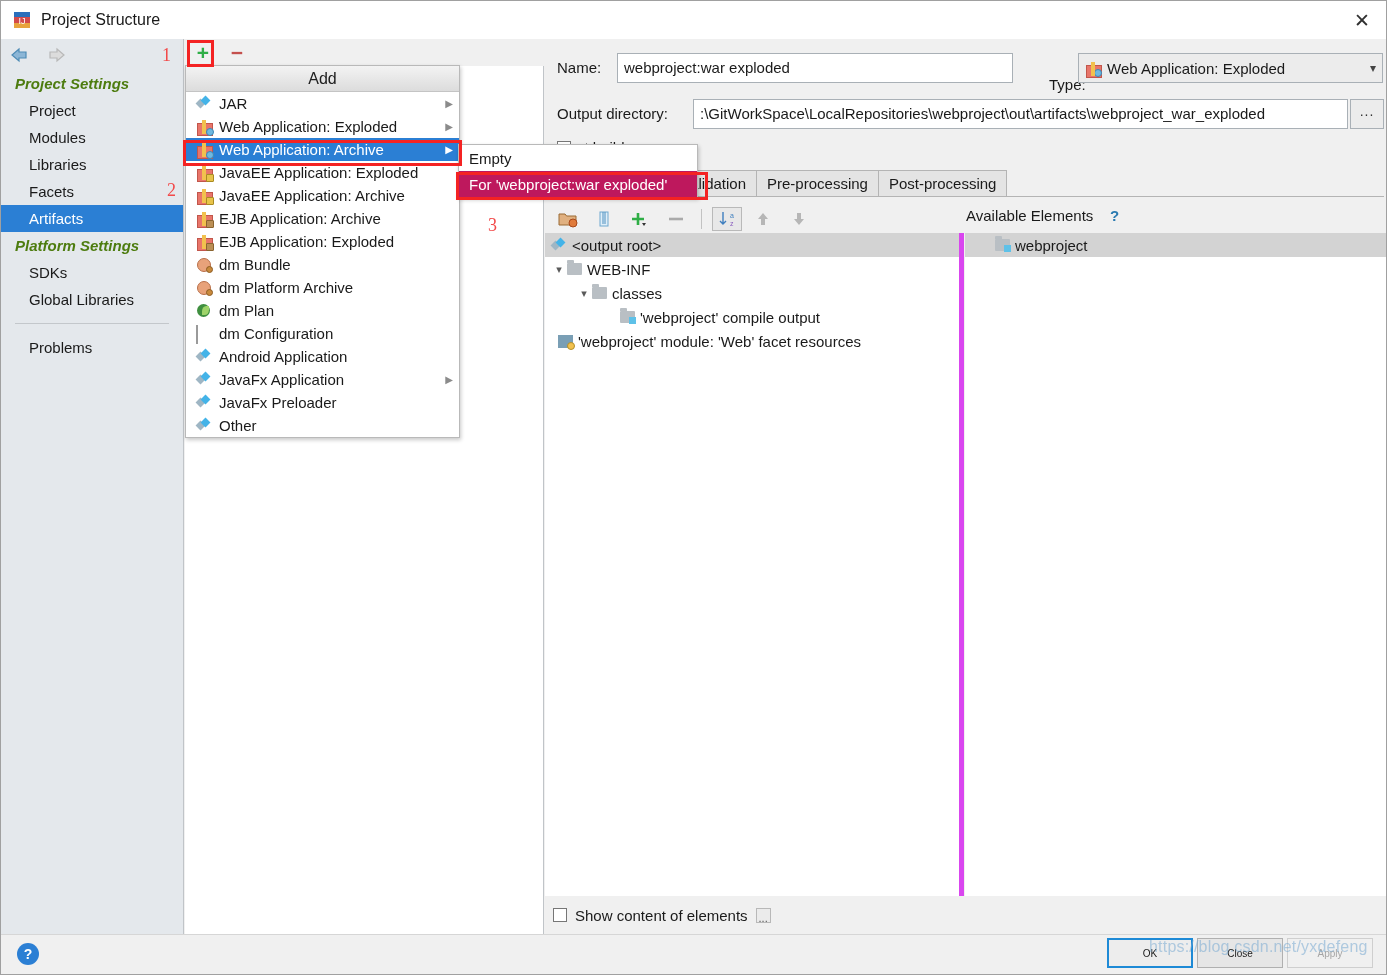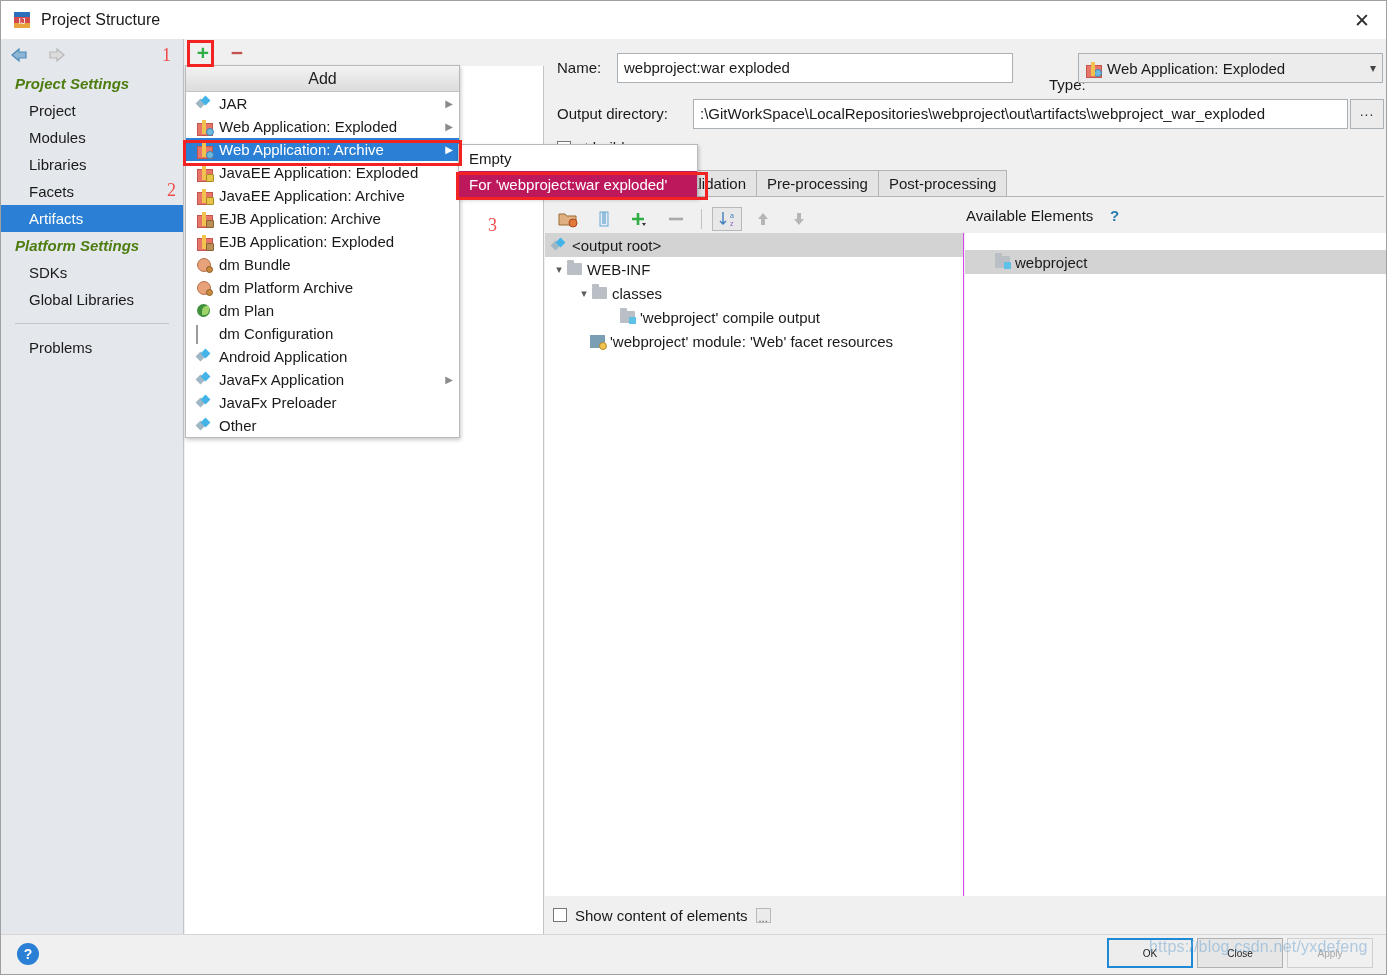--- a/index.html
+++ b/index.html
@@ -144,21 +144,21 @@
     position: absolute; left: 421px; top: 168px; font-size: 15px; color: #1a1a1a;
   }
   #avail-help {
     position: absolute; left: 565px; top: 168px; font-size: 15px; color: #2a7ab0;
     font-weight: bold; cursor: pointer;
   }
 
   
   #tree-left {
     position: absolute; left: 0; top: 194px; width: 419px; height: 663px;
-    background: #ffffff; border-right: 1px solid #d946ef;
+    background: #ffffff; border-right: 5px solid #d946ef;
   }
   #tree-right {
     position: absolute; left: 420px; top: 194px; width: 421px; height: 663px;
     background: #ffffff;
   }
   .tnode {
     display: flex; align-items: center; height: 24px; font-size: 15px;
     color: #1a1a1a; cursor: pointer; white-space: nowrap;
   }
   .tnode.sel { background: #d3d3d3; }
@@ -468,30 +468,30 @@
           <span class="chev-t">▾</span>
           <span class="ico folder"></span>
           <span>classes</span>
         </div>
         <div class="tnode" style="padding-left:75px;">
           <span class="ico folder mod">
               <i></i>
             </span>
           <span>'webproject' compile output</span>
         </div>
-        <div class="tnode" style="padding-left:45px;">
+        <div class="tnode" style="padding-left:13px;">
           <span class="ico modblue">
               <i></i>
             </span>
           <span>'webproject' module: 'Web' facet resources</span>
         </div>
       </div>
 
       <div id="tree-right">
-        <div class="tnode sel" style="padding-left:30px;margin-top:17px;">
+        <div class="tnode sel" style="padding-left:30px;">
           <span class="ico folder mod">
               <i></i>
             </span>
           <span>webproject</span>
         </div>
       </div>
 
       <div id="show-content-row">
         <span class="cbox"></span>
         <span>Show content of elements</span>

